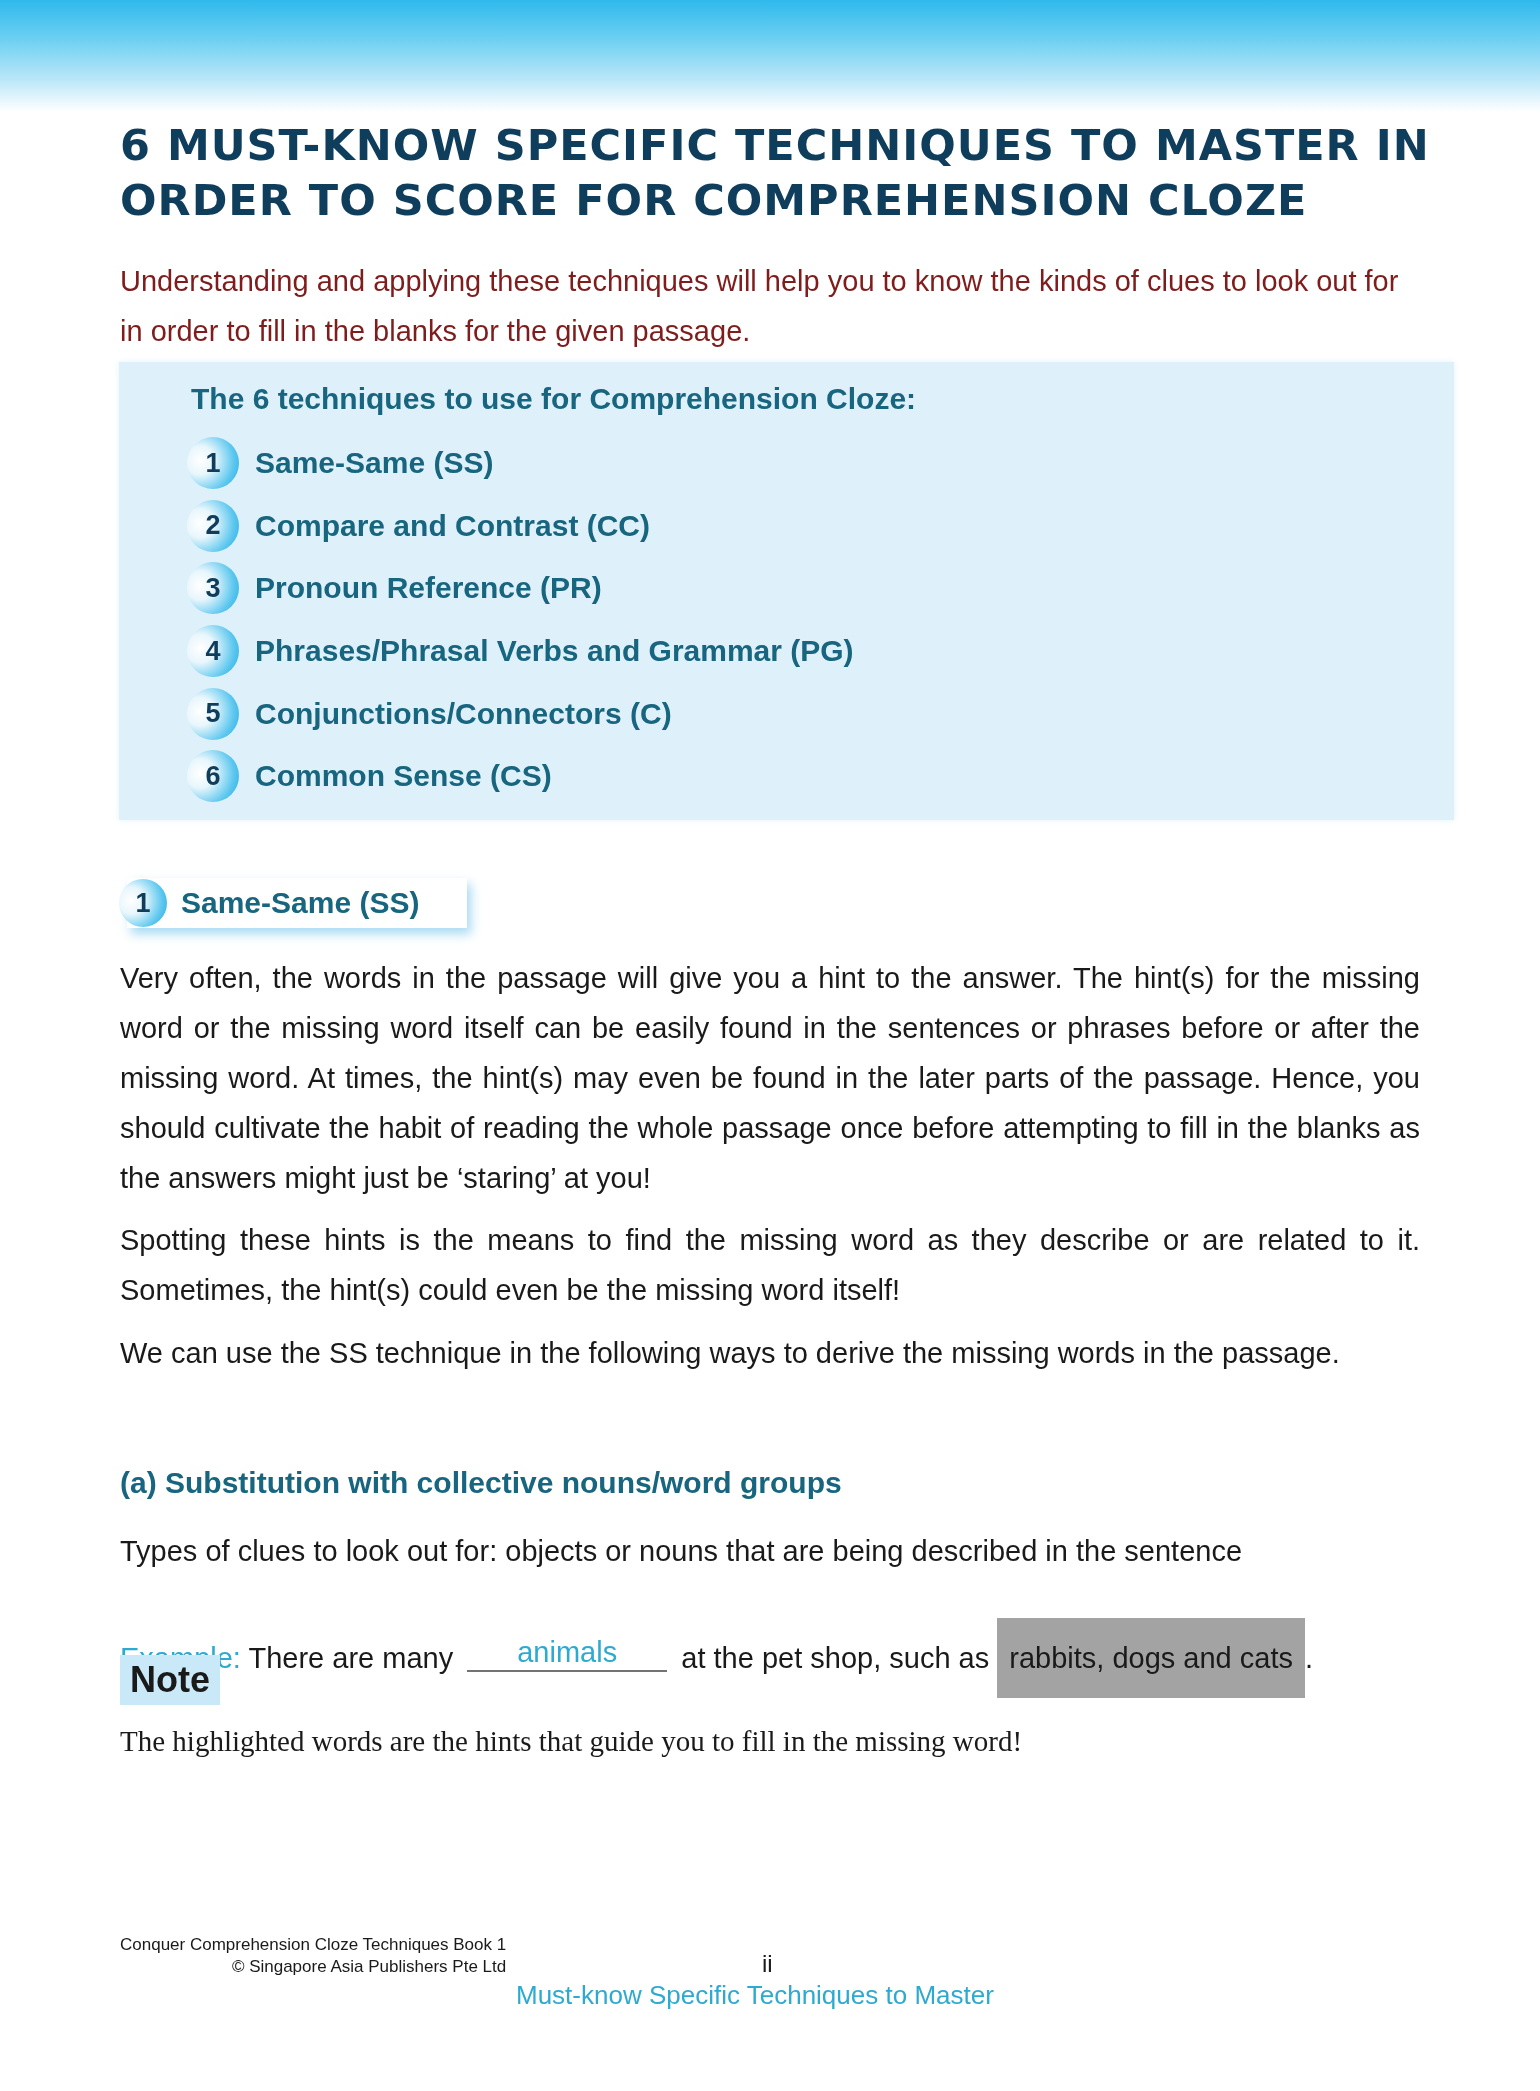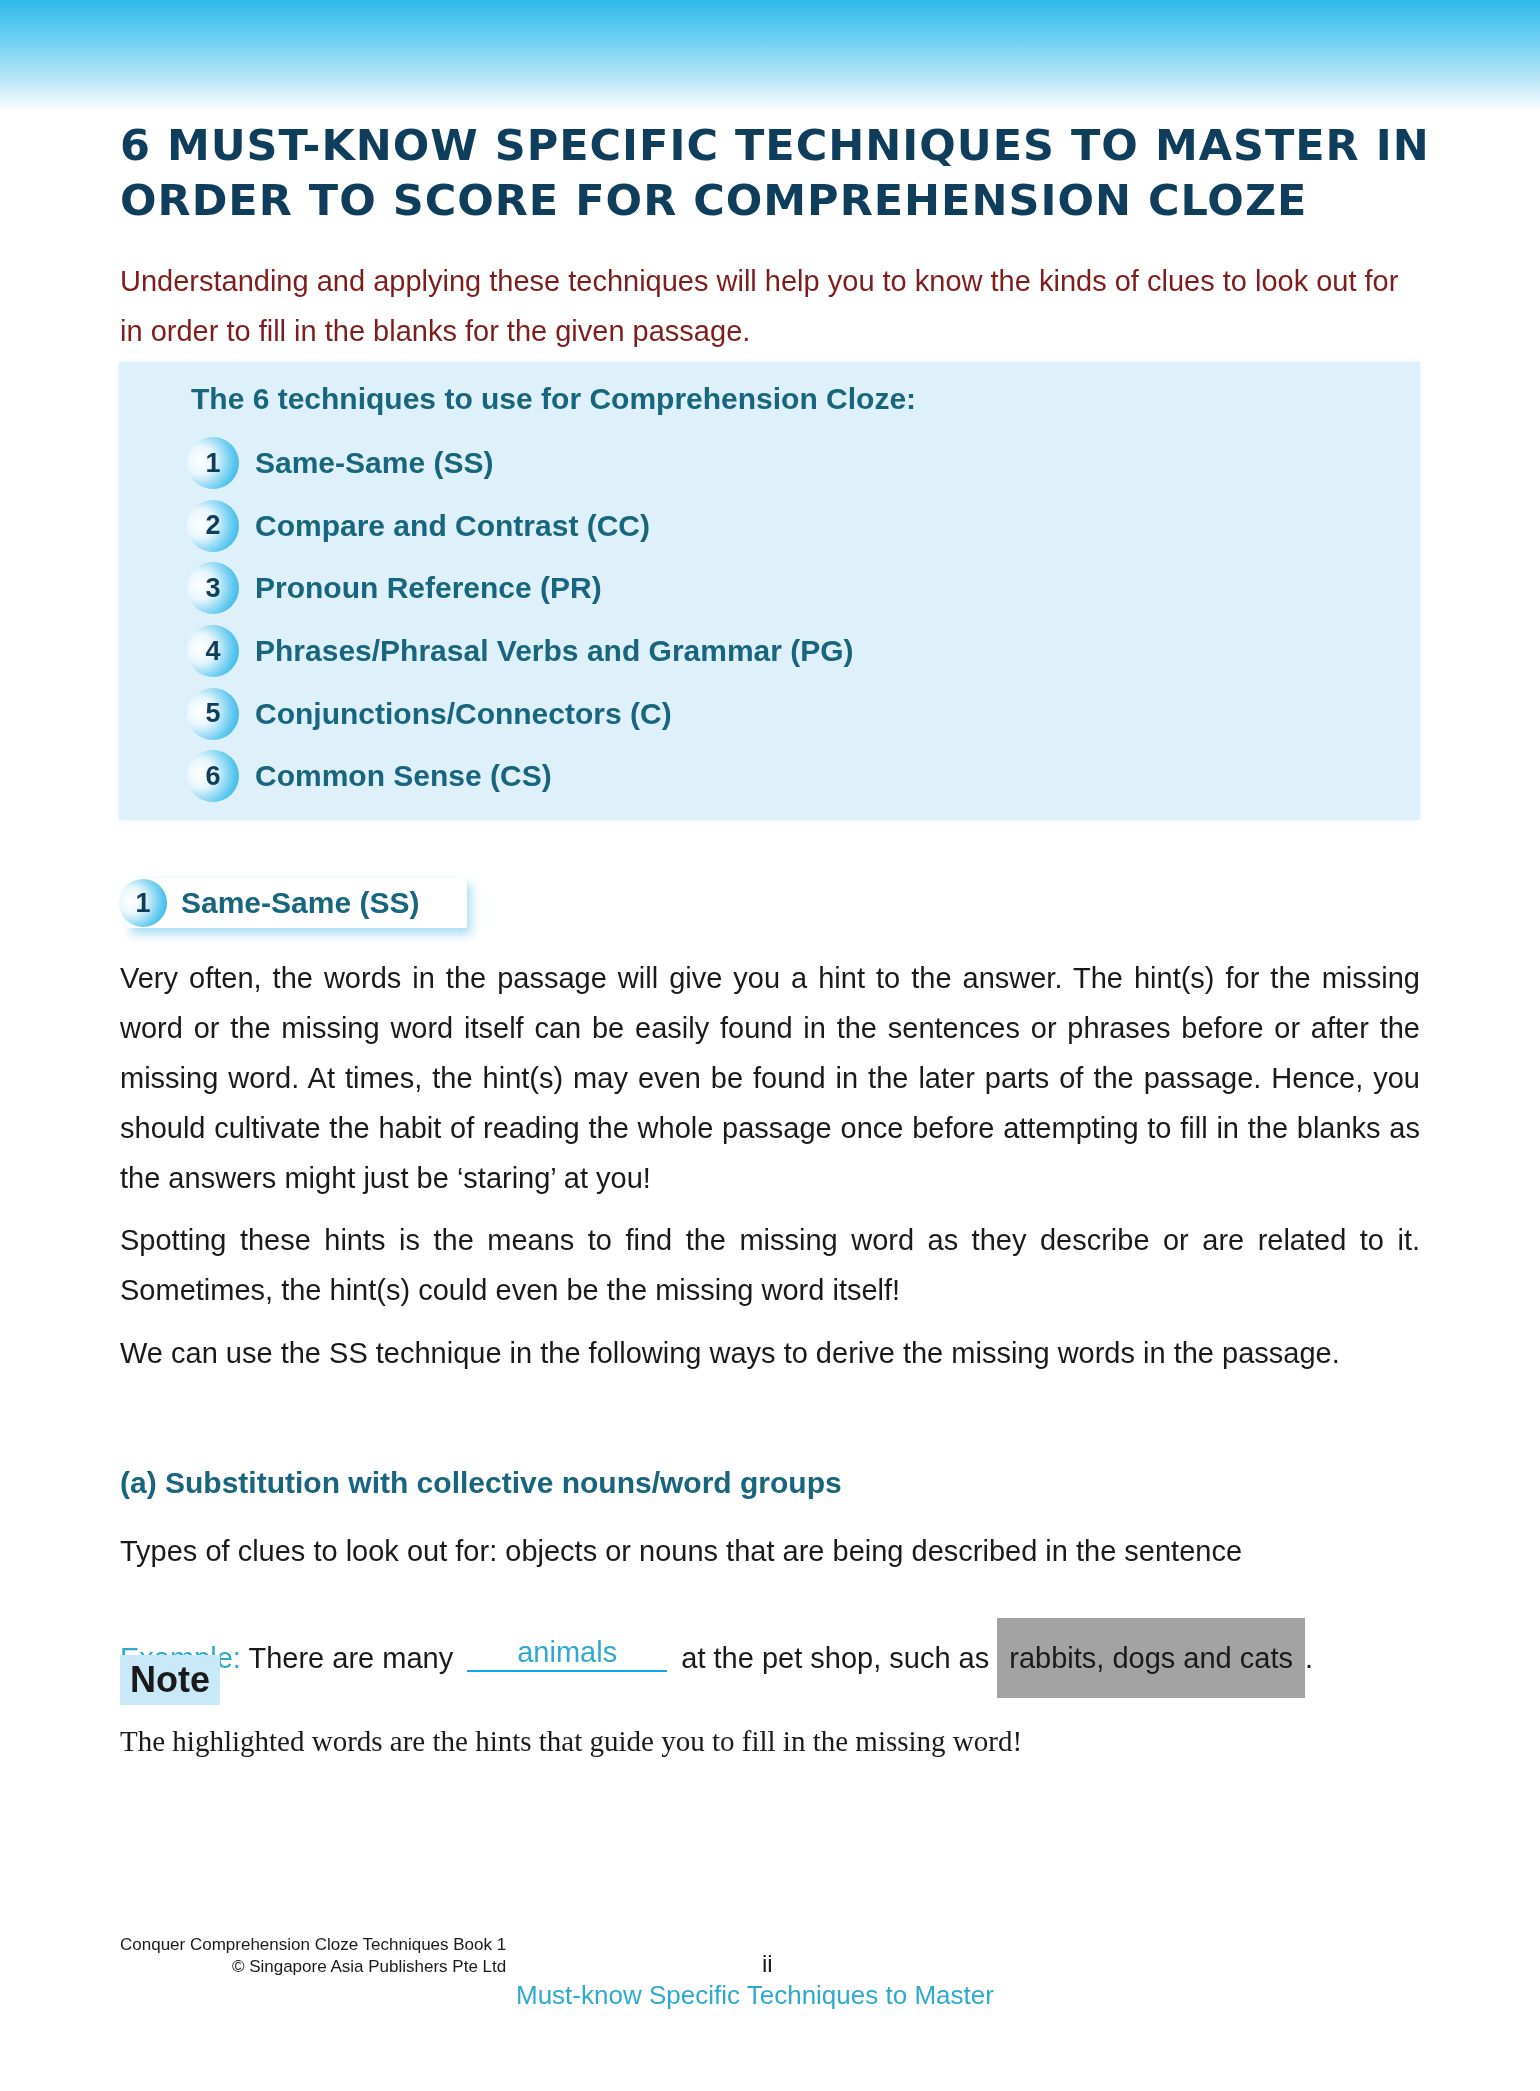--- a/index.html
+++ b/index.html
@@ -21,20 +21,21 @@
       font-variant: small-caps;
     }
     .intro {
       position: absolute; left: 120px; top: 256px; width: 1300px;
       font-size: 29px; line-height: 50px; color: #7f1d1d;
     }
     .tech-box {
       position: absolute; left: 119px; top: 362px; width: 1301px; height: 458px;
       background: #def0fa;
       box-shadow: 0 0 6px rgba(222,240,250,0.8);
+      padding-left: 34px;
     }
     .tech-box-title {
       position: absolute; left: 72px; top: 20px;
       font-size: 30px; font-weight: bold; color: #17657e;
     }
     .tech-list { position: absolute; left: 68px; top: 70px; margin: 0; padding: 0; list-style: none; }
     .tech-item { height: 62.6px; display: flex; align-items: center; }
     .num-badge {
       width: 52px; height: 52px; border-radius: 50%;
       background: radial-gradient(circle at 25% 45%, #ffffff 0%, #e8f6fc 30%, #5cc7ef 70%, #1ea8e0 100%);
@@ -63,21 +64,21 @@
       position: absolute; left: 120px; top: 1530px;
       font-size: 29px; line-height: 42px; color: #1a1a1a;
     }
     .example-line {
       position: absolute; left: 120px; top: 1590px; height: 48px;
       font-size: 29px; line-height: 48px; color: #1a1a1a; white-space: nowrap;
     }
     .example-label { color: #2eaad0; }
     .blank {
       display: inline-block; width: 200px; text-align: center;
-      border-bottom: 2px solid #0ea5e9; line-height: 36px; color: #2eaad0;
+      border-bottom: 2px solid #737373; line-height: 36px; color: #2eaad0;
       vertical-align: 6px; margin: 0 6px;
     }
     .hint-highlight { background: #a3a3a3; padding: 16px 12px; display: inline-block; margin-top: 28px; }
     .note-tag {
       position: absolute; left: 120px; top: 1655px; width: 100px; height: 50px;
       background: #c9e8f8; font-size: 36px; font-weight: bold; color: #1a1a1a;
       display: flex; align-items: center; justify-content: center;
     }
     .note-text {
       position: absolute; left: 120px; top: 1720px;

